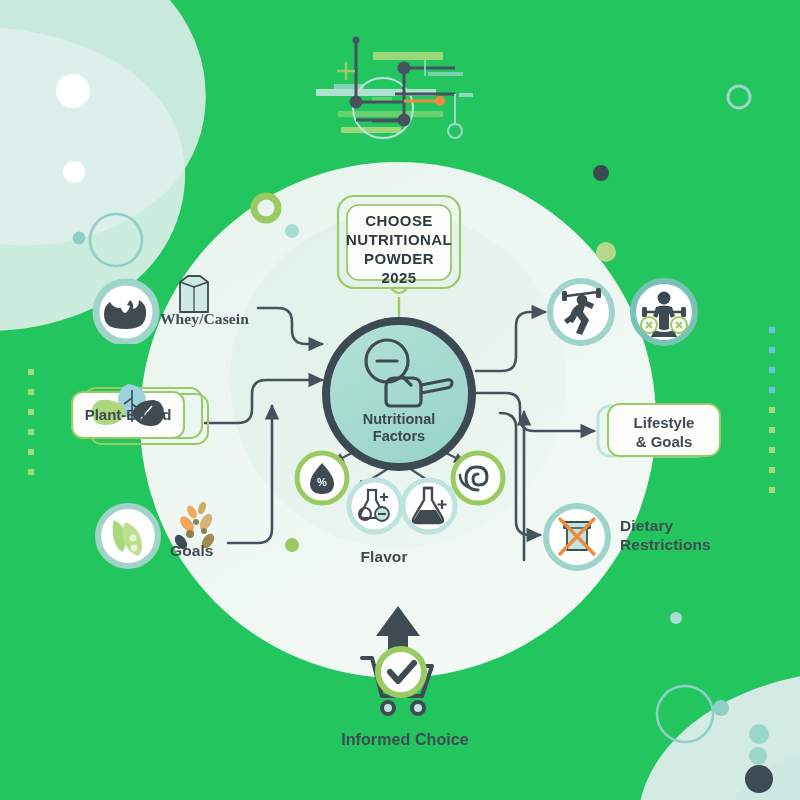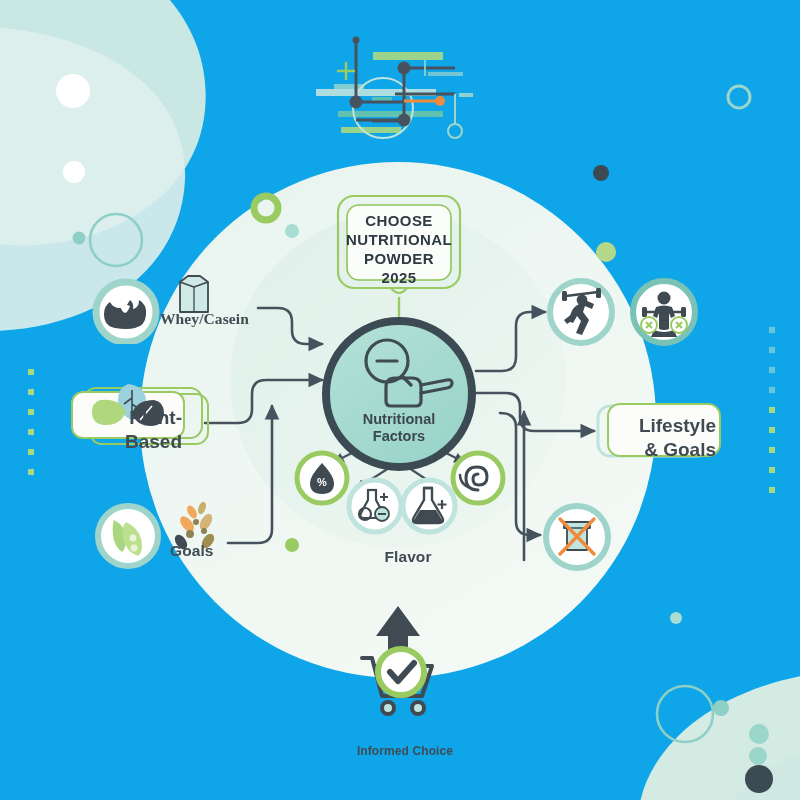--- a/index.html
+++ b/index.html
@@ -3,28 +3,28 @@
 <meta charset="utf-8">
 <style>
   html,body{margin:0;padding:0;}
   body{
     width:800px;height:800px;
     background:#ffffff;
     font-family:"Liberation Sans", sans-serif;
     overflow:hidden;
     position:relative;
   }
-  #stage{position:relative;width:800px;height:800px;overflow:hidden;background:#0ea5e9;}
+  #stage{position:relative;width:800px;height:800px;overflow:hidden;background:#22c55e;}
   .layer{position:absolute;left:0;top:0;width:800px;height:800px;}
   .node-label{
     font-size:15.5px;font-weight:600;color:#404b54;letter-spacing:.1px;
     text-align:center;line-height:1.22;white-space:pre-line;
   }
   .boxlabel{
-    font-size:19px;font-weight:600;color:#3f4a52;text-align:right;
+    font-size:15px;font-weight:600;color:#3f4a52;text-align:center;
     line-height:1.25;white-space:pre-line;
   }
   .titlebox-text{
     font-size:15px;font-weight:700;color:#2f3a42;text-align:center;
     line-height:1.27;letter-spacing:.4px;white-space:pre-line;
   }
   .center-text{
     font-size:14.5px;font-weight:600;color:#3b464f;text-align:center;line-height:1.2;
     white-space:pre-line;
   }
@@ -303,20 +303,22 @@
 
   <div style="position:absolute;left:542px;top:502px;width:180px;height:70px;">
     <svg viewBox="0 0 180 70" style="position:absolute;left:0;top:0;width:180px;height:70px;">
       <circle cx="35" cy="35" r="31" fill="#ffffff" stroke="#9ed4c9" stroke-width="6"></circle>
       <g>
         <path d="M 22 20 l 26 0 l 0 6 l -3 0 l 0 22 l -20 0 l 0 -22 l -3 0 z" fill="#bfe5de" stroke="#3f4a52" stroke-width="1.8" stroke-linejoin="round"></path>
         <path d="M 25 26 l 20 0" stroke="#3f4a52" stroke-width="1.5" fill="none"></path>
         <path d="M 18 17 L 52 52 M 52 17 L 18 52" stroke="#ef8b3c" stroke-width="3.4" stroke-linecap="round" fill="none"></path>
       </g>
     </svg>
+    <div class="node-label" style="position:absolute;left:78px;top:15px;width:104px;text-align:left;">Dietary
+Restrictions</div>
   </div>
 
   <div style="position:absolute;left:292px;top:448px;width:216px;height:120px;">
     <svg viewBox="0 0 216 120" style="position:absolute;left:0;top:0;width:216px;height:120px;">
 
       <circle cx="30" cy="30" r="25" fill="#ffffff" stroke="#9acb62" stroke-width="5"></circle>
       <g>
         <path d="M 30 15 q 12 13 12 20 q 0 11 -12 11 q -12 0 -12 -11 q 0 -7 12 -20 z" fill="#3f4a52"></path>
         <text x="30" y="38" font-family="Liberation Sans, sans-serif" font-size="11" font-weight="700" fill="#ffffff" text-anchor="middle">%</text>
       </g>
@@ -338,34 +340,34 @@
         <path d="M 131 40 l 10 0" stroke="#3f4a52" stroke-width="2.4"></path>
         <path d="M 150 52 l 0 9 M 145.5 56.5 l 9 0" stroke="#3f4a52" stroke-width="2.2"></path>
       </g>
 
       <circle cx="186" cy="30" r="25" fill="#ffffff" stroke="#9acb62" stroke-width="5"></circle>
       <g fill="none" stroke="#3f4a52" stroke-width="3" stroke-linecap="round">
         <path d="M 186 42 q -12 0 -12 -12 q 0 -11 11 -11 q 10 0 10 10 q 0 8 -8 8 q -6 0 -6 -6 q 0 -5 5 -5"></path>
         <path d="M 176 39 q -8 -4 -8 -12" stroke-width="2.6"></path>
       </g>
     </svg>
-    <div class="node-label" style="position:absolute;left:56px;top:100px;width:120px;">Flavor</div>
+    <div class="node-label" style="position:absolute;left:32px;top:100px;width:120px;">Flavor</div>
   </div>
 
   <div style="position:absolute;left:330px;top:596px;width:150px;height:160px;">
     <svg viewBox="0 0 150 160" style="position:absolute;left:0;top:0;width:150px;height:160px;">
       <g fill="#3f4a52">
         <path d="M 68 10 L 46 40 L 58 40 L 58 100 L 78 100 L 78 40 L 90 40 Z"></path>
       </g>
       <g fill="none" stroke="#3f4a52" stroke-width="4" stroke-linecap="round" stroke-linejoin="round">
         <path d="M 32 62 L 42 62 L 52 100 L 92 100 L 102 70 L 44 70"></path>
         <circle cx="58" cy="112" r="6" fill="#bfe3dd"></circle>
         <circle cx="88" cy="112" r="6" fill="#bfe3dd"></circle>
       </g>
       <g>
         <circle cx="71" cy="76" r="23" fill="#ffffff" stroke="#9acb62" stroke-width="6"></circle>
         <path d="M 60 76 L 68 85 L 84 67" fill="none" stroke="#3f4a52" stroke-width="6" stroke-linecap="round" stroke-linejoin="round"></path>
       </g>
     </svg>
-    <div class="node-label" style="position:absolute;left:-10px;top:148px;width:170px;font-size:12px;">Informed Choice</div>
+    <div class="node-label" style="position:absolute;left:-10px;top:134px;width:170px;font-size:16px;">Informed Choice</div>
   </div>
 
 </div>
 
 </body></html>

